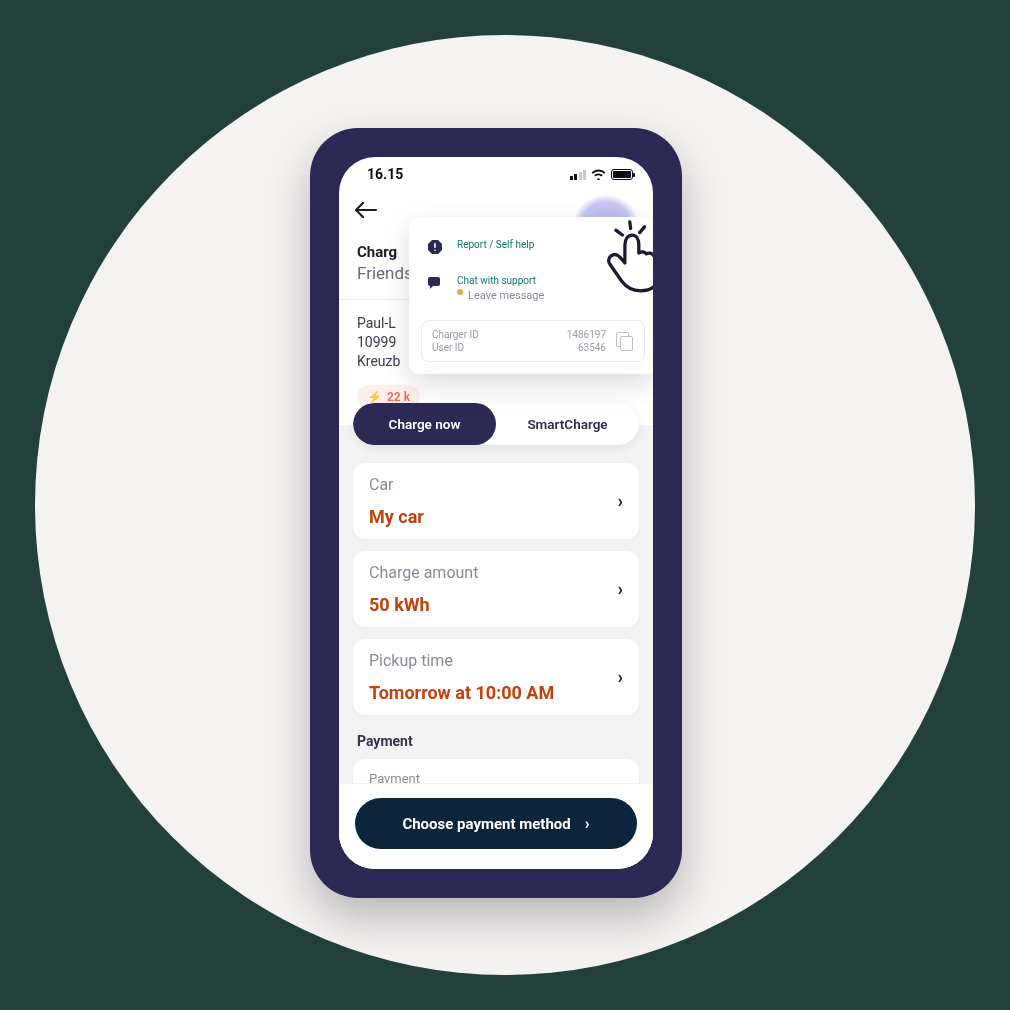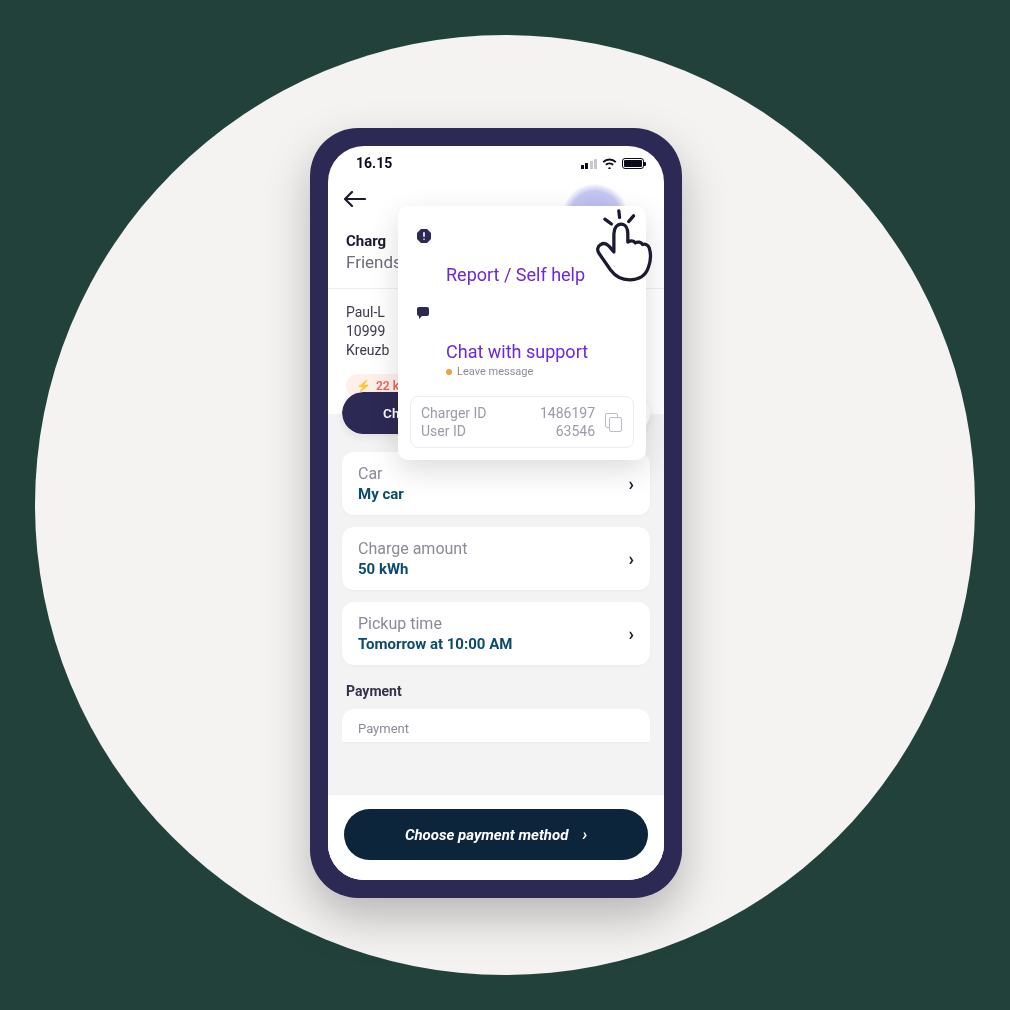--- a/index.html
+++ b/index.html
@@ -12,21 +12,21 @@
     background: #f5f2f2;
     border-radius: 50%;
   }
 
   .phone {
     position: absolute;
     left: 310px; top: 128px;
     width: 372px; height: 770px;
     background: #2c2955;
     border-radius: 48px;
-    padding: 18px;
+    padding: 29px;
     box-shadow: 0 20px 45px rgba(0,0,0,.25);
   }
   .screen {
     width: 100%; height: 100%;
     background: #fff;
     border-radius: 36px;
     overflow: hidden;
     position: relative;
     display: flex;
     flex-direction: column;
@@ -81,56 +81,56 @@
   .kw-pill .bolt{font-size:12px;}
 
   .seg-wrap { padding: 0 14px; margin-top:-22px; position:relative; z-index:2;}
   .seg { display:flex; background:#fff; border-radius:999px; box-shadow:0 3px 10px rgba(0,0,0,.08); overflow:hidden;}
   .seg button { flex:1; border:none; background:transparent; padding:13px 0; font-size:13.5px; font-weight:600; color:#2c2955; cursor:pointer;}
   .seg button.active { background:#2c2955; color:#fff; border-radius:999px;}
 
   .cards { padding: 18px 14px 0 14px; display:flex; flex-direction:column; gap:12px;}
   .card { background:#fff; border-radius:12px; padding:12px 16px; display:flex; align-items:center; justify-content:space-between; box-shadow:0 1px 3px rgba(0,0,0,.04);}
   .card .k { font-size:16px; color:#8b8a99;}
-  .card .v { font-size:15px; font-weight:700; color:#0c4a6e; margin-top:2px;}
+  .card .v { font-size:18px; font-weight:700; color:#c2410c; margin-top:12px;}
   .chev { font-size:18px; color:#1a1a30; font-weight:700;}
 
   .section-h { font-size:14px; font-weight:700; color:#34324a; margin:18px 0 10px 18px;}
   .card.peek { margin:0 14px; border-radius:12px 12px 0 0; padding-bottom:6px;}
   .card.peek .k{font-size:13px;color:#8b8a99;}
 
   .footer {
     position:absolute; left:0; right:0; bottom:0;
     background:#fff; padding:14px 16px 20px 16px;
     border-top:1px solid #f0eff2;
   }
-  .cta { width:100%; background:#0c253a; color:#fff; border:none; border-radius:999px; padding:16px 0; font-size:15px; font-weight:700; display:flex; align-items:center; justify-content:center; gap:14px; cursor:pointer;font-style:italic;}
+  .cta { width:100%; background:#0c253a; color:#fff; border:none; border-radius:999px; padding:16px 0; font-size:15px; font-weight:700; display:flex; align-items:center; justify-content:center; gap:14px; cursor:pointer;}
   .cta .arr{font-size:16px;}
 
   
   .popover {
     position:absolute;
     top:60px; left:70px;
     width:248px;
     background:#fff;
     border-radius:10px;
     box-shadow:0 10px 30px rgba(0,0,0,.14);
     padding:12px 12px 12px 12px;
     z-index:10;
   }
   .p-item { display:flex; align-items:flex-start; gap:12px; padding:10px 4px; cursor:pointer;}
   .p-ico { width:20px; display:flex; justify-content:center; color:#2c2955;}
-  .p-body .p-label{ font-size:18px; color:#6d28d9;margin-top:36px;}
-  .p-body .p-sub{ font-size:11px; color:#8b8a99; display:flex; align-items:center; gap:5px; margin-top:3px;}
+  .p-body .p-label{ font-size:10px; color:#0f766e;}
+  .p-body .p-sub{ font-size:11px; color:#8b8a99; display:flex; gap:5px; margin-top:3px;}
   .dot{width:6px;height:6px;border-radius:50%;}
   .dot.orange{background:#f0a33a;}
   .dot.red{background:#d55a5a;}
 
   .id-box { border:1px solid #ececf0; border-radius:8px; padding:8px 10px; margin-top:8px; display:flex; align-items:center; gap:10px;}
-  .id-grid { flex:1; display:grid; grid-template-columns:1fr auto; row-gap:2px; font-size:14px; color:#9b9aa8;}
+  .id-grid { flex:1; display:grid; grid-template-columns:1fr auto; row-gap:2px; font-size:10px; color:#9b9aa8;}
   .id-grid .val{text-align:right;}
   .copy-ico { width:18px; height:18px; position:relative;}
   .copy-ico::before,.copy-ico::after{content:"";position:absolute;border:1.3px solid #bdbcc8;border-radius:2px;}
   .copy-ico::before{width:11px;height:13px;left:0;top:0;}
   .copy-ico::after{width:11px;height:13px;left:4px;top:4px;background:#fff;}
 
   
   .tap-glow{
     position:absolute; top:38px; left:234px;
     width:66px;height:66px;border-radius:50%;

